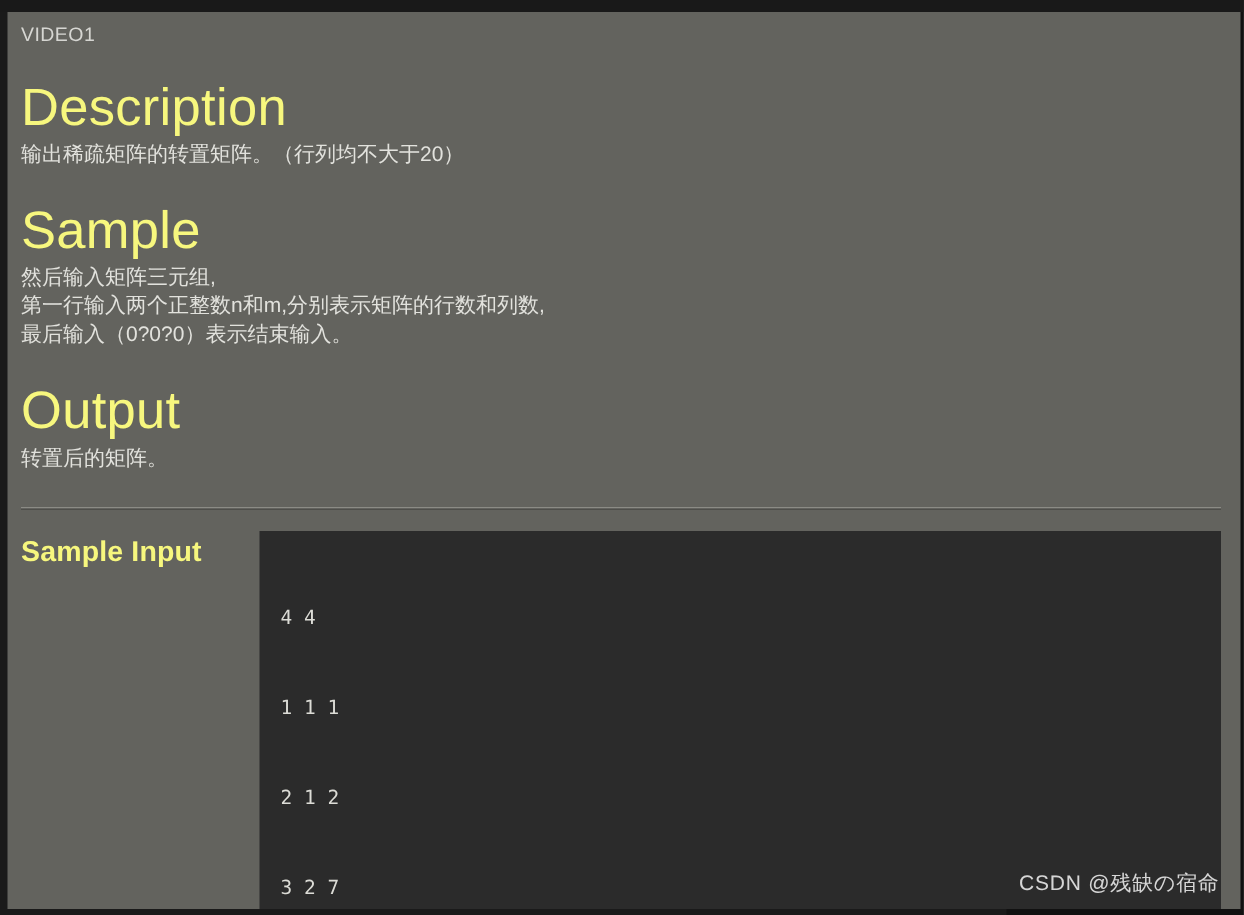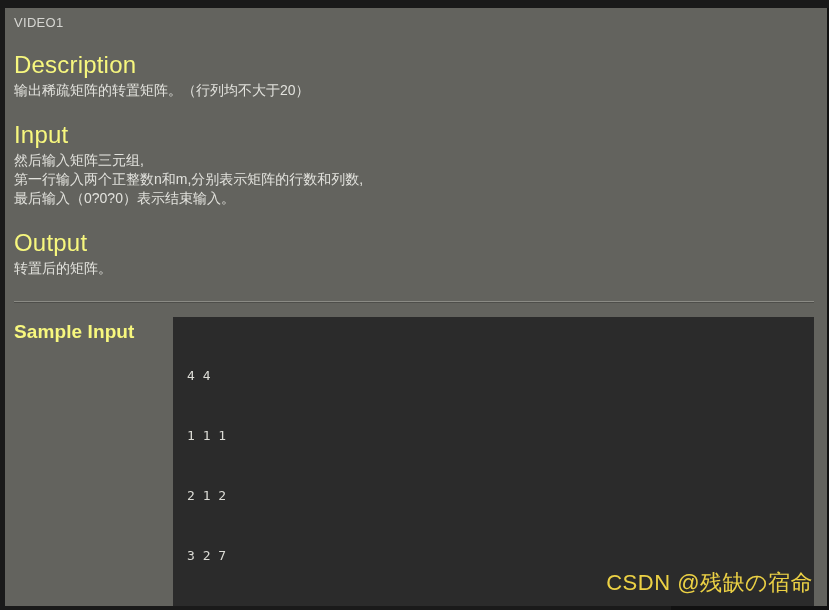--- a/index.html
+++ b/index.html
@@ -54,21 +54,21 @@
 
   .body-area {
     position: absolute;
     top: 44px;
     left: 9px;
     width: 800px;
   }
 
   h2.section-heading {
     margin: 0 0 2px 0;
-    font-size: 24px;
+    font-size: 35px;
     font-weight: normal;
     color: #f7f77e;
     line-height: 1.12;
     letter-spacing: 0.2px;
   }
 
   .section-body {
     margin: 0;
     font-size: 14px;
     line-height: 19px;
@@ -121,22 +121,22 @@
   }
 
   .code-line {
     display: block;
   }
 
   .watermark {
     position: absolute;
     right: 14px;
     bottom: 8px;
-    font-size: 22px;
-    color: #fde047;
+    font-size: 14px;
+    color: #e5e5e5;
     opacity: 0.92;
     letter-spacing: 0.5px;
     white-space: nowrap;
     pointer-events: none;
   }
 </style>
 </head>
 <body>
 
 <div class="page">
@@ -148,21 +148,21 @@
     <div class="problem-title">VIDEO1</div>
 
     <div class="body-area">
 
       <div class="section-block">
         <h2 class="section-heading">Description</h2>
         <p class="section-body">输出稀疏矩阵的转置矩阵。（行列均不大于20）</p>
       </div>
 
       <div class="section-block">
-        <h2 class="section-heading">Input</h2>
+        <h2 class="section-heading">Sample</h2>
         <p class="section-body">然后输入矩阵三元组,</p>
         <p class="section-body">第一行输入两个正整数n和m,分别表示矩阵的行数和列数,</p>
         <p class="section-body">最后输入（0?0?0）表示结束输入。</p>
       </div>
 
       <div class="section-block tight">
         <h2 class="section-heading">Output</h2>
         <p class="section-body">转置后的矩阵。</p>
       </div>
 

